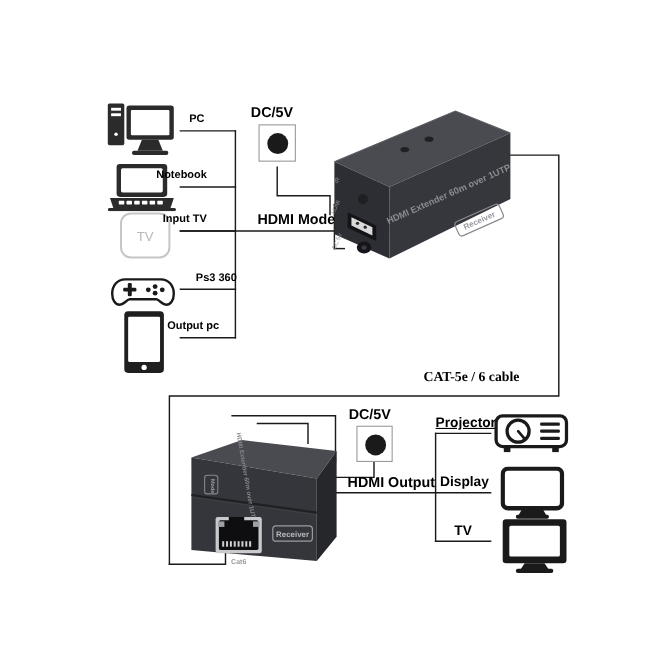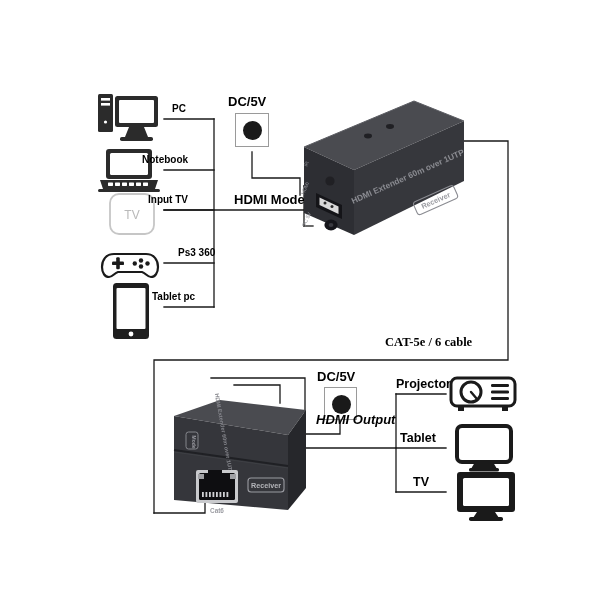--- a/index.html
+++ b/index.html
@@ -152,21 +152,21 @@
       <rect x="1" y="1" width="36" height="56" rx="3.5" fill="#1f1f1f"></rect>
       <rect x="4.5" y="6" width="29" height="41" rx="1" fill="#ffffff"></rect>
       <circle cx="19" cy="52" r="2.4" fill="#ffffff"></circle>
     </svg>
   </div>
 
   <div class="lbl lbl-src" style="left:172px; top:104px;">PC</div>
   <div class="lbl lbl-src" style="left:142px; top:155px;text-align:center;">Notebook</div>
   <div class="lbl lbl-src" style="left:148px; top:195px;">Input TV</div>
   <div class="lbl lbl-src" style="left:158px; top:248px;margin-left:20px;">Ps3 360</div>
-  <div class="lbl lbl-src" style="left:152px; top:292px;">Tablet pc</div>
+  <div class="lbl lbl-src" style="left:152px; top:292px;">Output pc</div>
 
   <div class="lbl lbl-port" style="left:228px; top:95px;">DC/5V</div>
   <div class="psu" style="left:235px; top:113px; width:34px; height:34px;">
     <div class="psu-dot" style="left:7px; top:7px; width:19px; height:19px;"></div>
   </div>
 
   <div class="lbl lbl-port" style="left:234px; top:193px;">HDMI Mode</div>
 
   <div class="icon-box" style="left:296px; top:95px; width:170px; height:150px;">
     <svg width="170" height="150" viewBox="0 0 170 150">
@@ -205,21 +205,21 @@
     </svg>
   </div>
 
   <div class="lbl lbl-cable" style="left:385px; top:336px;">CAT-5e / 6 cable</div>
 
   <div class="lbl lbl-port" style="left:317px; top:370px;">DC/5V</div>
   <div class="psu" style="left:324px; top:387px; width:33px; height:33px;">
     <div class="psu-dot" style="left:7px; top:7px; width:19px; height:19px;"></div>
   </div>
 
-  <div class="lbl lbl-port" style="left:316px; top:413px;font-style:italic;">HDMI Output</div>
+  <div class="lbl lbl-port" style="left:316px; top:432px;">HDMI Output</div>
 
   <div class="icon-box" style="left:170px; top:388px; width:140px; height:135px;">
     <svg width="140" height="135" viewBox="0 0 140 135">
 
       <path d="M4 28 L50 12 L136 22 L118 47 Z" fill="#4a4b50"></path>
 
       <path d="M4 28 L118 47 L118 122 L4 112 Z" fill="#35363b"></path>
 
       <path d="M118 47 L136 22 L136 100 L118 122 Z" fill="#26272b"></path>
 
@@ -253,22 +253,22 @@
 
       <text x="47" y="125" font-family="Liberation Sans, sans-serif" font-size="6.4" fill="#9a9ba1" font-weight="bold" text-anchor="middle">Cat6</text>
 
       <g>
         <rect x="78" y="90" width="36" height="14" rx="3" fill="none" stroke="#9a9ba1" stroke-width="1.1"></rect>
         <text x="96" y="100" font-family="Liberation Sans, sans-serif" font-size="7.2" fill="#b4b5ba" font-weight="bold" text-anchor="middle">Receiver</text>
       </g>
     </svg>
   </div>
 
-  <div class="lbl lbl-out" style="left:396px; top:378px;">Projector</div>
-  <div class="lbl lbl-out" style="left:400px; top:432px;">Tablet</div>
+  <div class="lbl lbl-out" style="left:396px; top:378px;text-decoration:underline;">Projector</div>
+  <div class="lbl lbl-out" style="left:400px; top:432px;">Display</div>
   <div class="lbl lbl-out" style="left:413px; top:476px;">TV</div>
 
   <div class="icon-box" style="left:449px; top:372px; width:68px; height:42px;">
     <svg width="68" height="42" viewBox="0 0 68 42">
       <rect x="2" y="6" width="64" height="28" rx="6" fill="#ffffff" stroke="#1a1a1a" stroke-width="3"></rect>
       <circle cx="22" cy="20" r="10" fill="#ffffff" stroke="#1a1a1a" stroke-width="3"></circle>
       <path d="M22 20 L28 27" stroke="#1a1a1a" stroke-width="2.4" fill="none" stroke-linecap="round"></path>
       <g fill="#1a1a1a">
         <rect x="42" y="12" width="18" height="3" rx="1.2"></rect>
         <rect x="42" y="18.5" width="18" height="3" rx="1.2"></rect>

